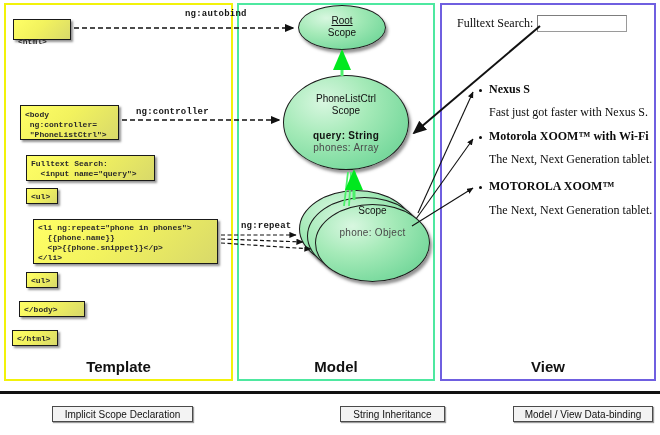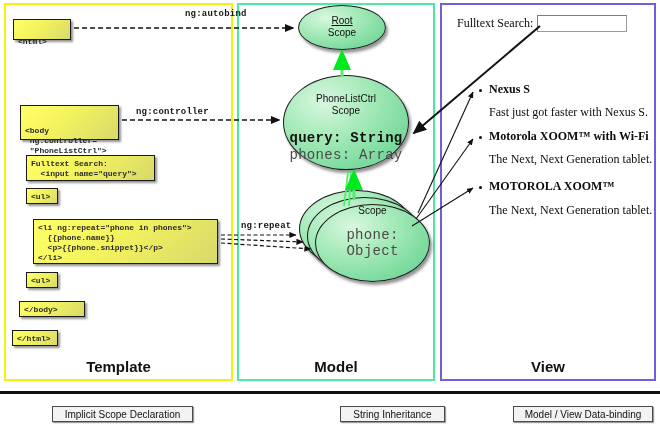--- a/index.html
+++ b/index.html
@@ -68,22 +68,22 @@
     color: #111;
   }
   .scope-title {
     font-family: "Liberation Sans", sans-serif;
     font-size: 10px;
     font-weight: 400;
     line-height: 1.15;
     color: #111;
   }
   .scope-prop {
-    font-family: Liberation Mono, monospace;
-    font-size: 14px;
+    font-family: Liberation Sans, sans-serif;
+    font-size: 10px;
     line-height: 1.2;
     letter-spacing: 0.3px;
   }
   .prop-bold { font-weight: 700; color: #111; }
   .prop-dim  { font-weight: 400; color: #4a4a4a; }
 
   
   .conn-label {
     position: absolute;
     font-family: "Liberation Mono", monospace;
@@ -164,21 +164,21 @@
   <div class="panel" id="panel-model">
     <div class="panel-label">Model</div>
   </div>
 
   <div class="panel" id="panel-view">
     <div class="panel-label">View</div>
   </div>
 
   <div class="codebox" style="left:13px; top:19px; width:58px; height:17px; padding-top:17px;">&lt;html&gt;</div>
 
-  <div class="codebox" style="left:20px; top:105px; width:99px; height:35px; padding-top:20px;">&lt;body
+  <div class="codebox" style="left:20px; top:105px; width:99px; height:35px; padding-top:4px;">&lt;body
  ng:controller=
  "PhoneListCtrl"&gt;</div>
 
   <div class="codebox" style="left:26px; top:155px; width:129px; height:26px; padding-top:3px;">Fulltext Search:
   &lt;input name="query"&gt;</div>
 
   <div class="codebox" style="left:26px; top:188px; width:32px; height:16px; padding-top:3px;">&lt;ul&gt;</div>
 
   <div class="codebox" style="left:33px; top:219px; width:185px; height:45px; padding-top:3px;">&lt;li ng:repeat="phone in phones"&gt;
   {{phone.name}}

